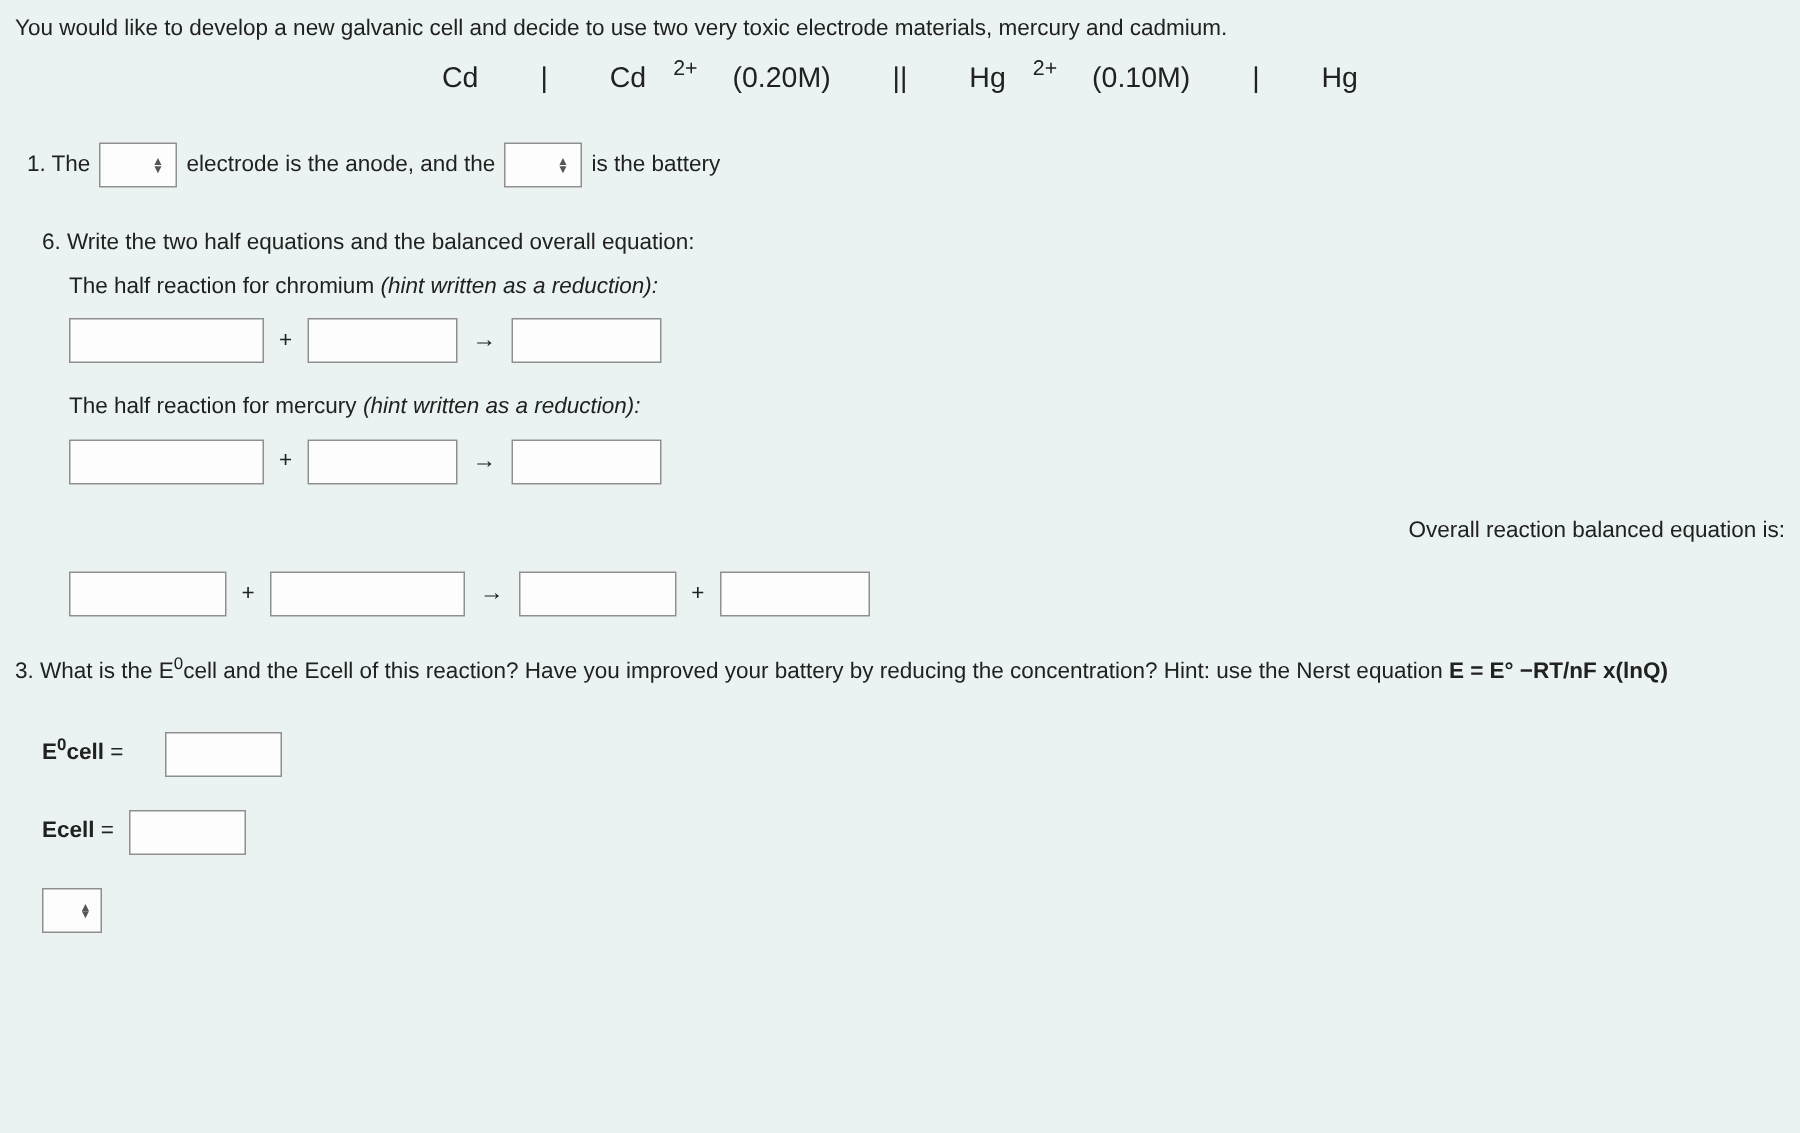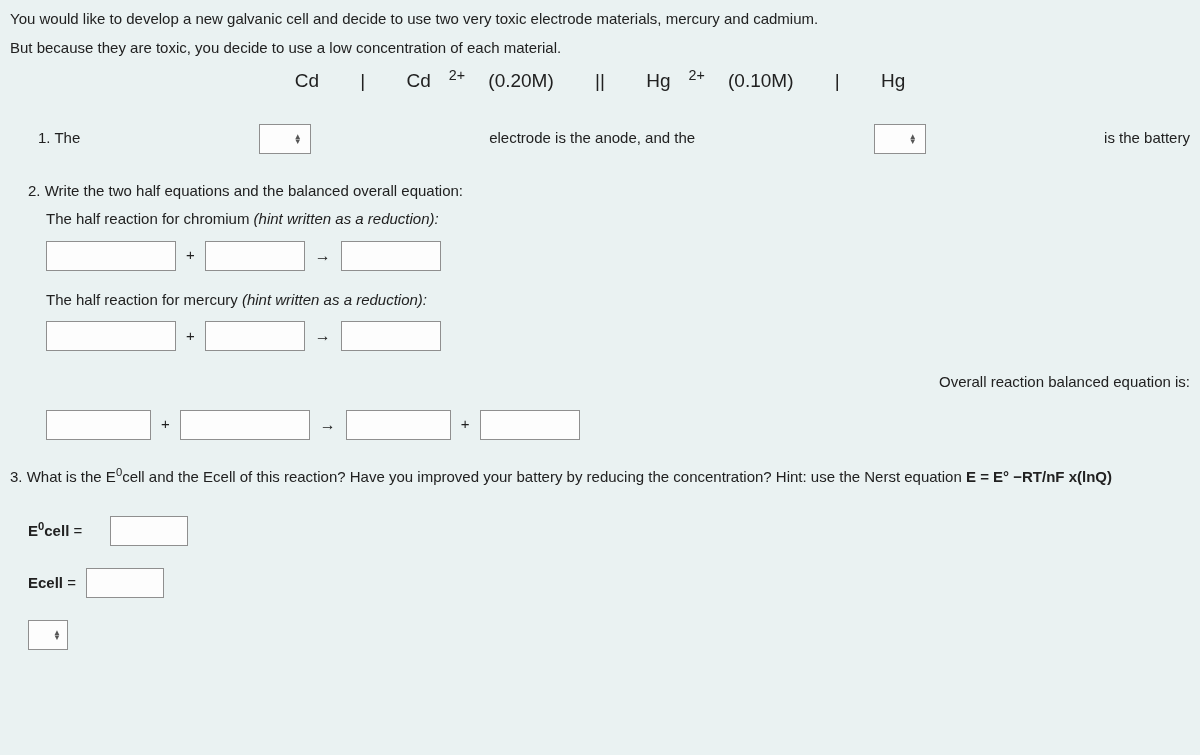--- a/index.html
+++ b/index.html
@@ -115,51 +115,50 @@
       align-items: center;
       gap: 10px;
       margin: 18px 0 0 18px;
     }
   </style>
 </head>
 <body>
 
 <div class="intro">
   <p>You would like to develop a new galvanic cell and decide to use two very toxic electrode materials, mercury and cadmium.</p>
-  <p>But because they are toxic, you decide to use a low concentration of each material.</p>
 </div>
 
 <div class="cell-notation">
   <span>Cd</span>
   <span>|</span>
   <span>Cd<span class="sup">2+</span> (0.20M)</span>
   <span>||</span>
   <span>Hg<span class="sup">2+</span> (0.10M)</span>
   <span>|</span>
   <span>Hg</span>
 </div>
 
 <div class="question">
-  <div class="q1-row" style="margin-left:28px;justify-content:space-between;">
+  <div class="q1-row" style="margin-left:8px;">
     <span>1. The</span>
     <div class="field-select">
       <span></span>
       <span class="select-arrows">▲<br>▼</span>
     </div>
     <span>electrode is the anode, and the</span>
     <div class="field-select">
       <span></span>
       <span class="select-arrows">▲<br>▼</span>
     </div>
     <span>is the battery</span>
   </div>
 </div>
 
 <div class="question">
-  <p style="margin-left:18px;">2. Write the two half equations and the balanced overall equation:</p>
+  <p style="margin-left:18px;">6. Write the two half equations and the balanced overall equation:</p>
 
   <p class="sub-label" style="margin-left:36px;">
     <span>The half reaction for chromium </span><span class="italic">(hint written as a reduction):</span>
   </p>
   <div class="equation-row" style="margin-left:36px;">
     <div class="field-input"></div>
     <span class="sym">+</span>
     <div class="field-input short"></div>
     <span class="arrow">→</span>
     <div class="field-input short"></div>

